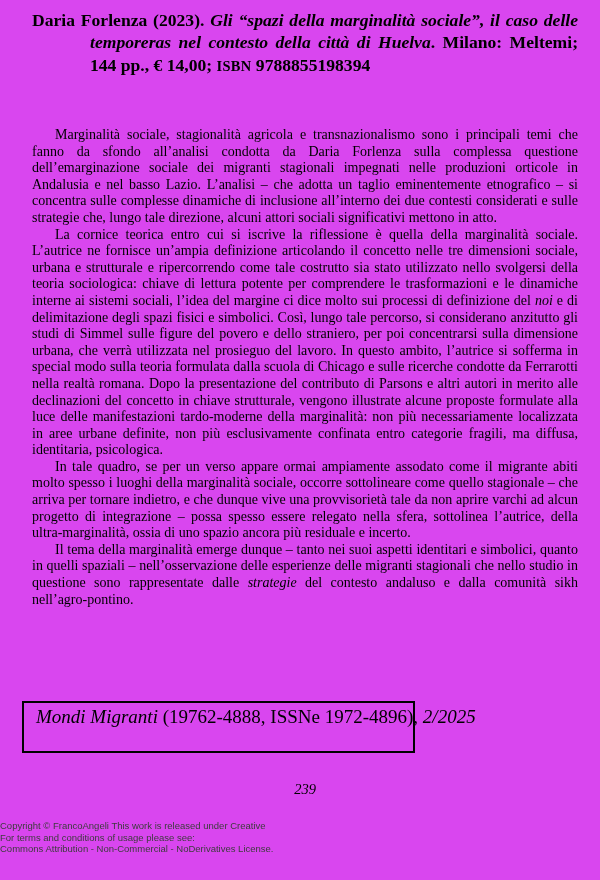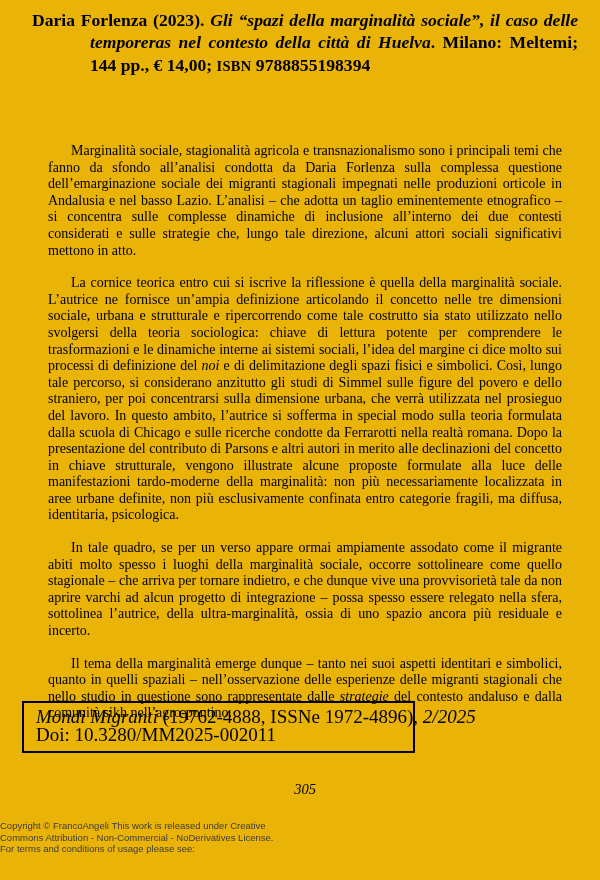--- a/index.html
+++ b/index.html
@@ -4,39 +4,39 @@
 <style>
   html, body { margin: 0; padding: 0; }
   body {
     width: 600px; height: 880px;
     background: #ffffff;
     font-family: "Liberation Serif", serif;
     color: var(--text-color, #000000);
     position: relative;
     overflow: hidden;
   }
-  .page { position: absolute; inset: 0; background: #eab308; }
+  .page { position: absolute; inset: 0; background: #d946ef; }
 
   .citation {
     position: absolute;
     left: 32px; top: 9px; width: 546px;
     font-size: 17.6px; line-height: 22.4px;
     font-weight: bold;
     text-align: justify;
     padding-left: 58px; text-indent: -58px;
     box-sizing: border-box;
   }
 
   .body-text {
     position: absolute;
     left: 32px; top: 127px; width: 546px;
     font-size: 14px; line-height: 16.6px;
     text-align: justify;
   }
-  .body-text p { margin: 16px; text-indent: 23px; }
+  .body-text p { margin: 0; text-indent: 23px; }
 
   .journal-box {
     position: absolute;
     left: 22px; top: 701px; width: 393px; height: 52px;
     border: 2px solid var(--border-color, #000000);
     box-sizing: border-box;
     padding: 5px 26px 0 12px;
     font-size: 19px; line-height: 17.5px;
   }
   .journal-box div { white-space: nowrap; }
@@ -71,24 +71,23 @@
 
   <div class="body-text">
     <p>Marginalità sociale, stagionalità agricola e transnazionalismo sono i principali temi che fanno da sfondo all’analisi condotta da Daria Forlenza sulla complessa questione dell’emarginazione sociale dei migranti stagionali impegnati nelle produzioni orticole in Andalusia e nel basso Lazio. L’analisi – che adotta un taglio eminentemente etnografico – si concentra sulle complesse dinamiche di inclusione all’interno dei due contesti considerati e sulle strategie che, lungo tale direzione, alcuni attori sociali significativi mettono in atto.</p>
     <p>La cornice teorica entro cui si iscrive la riflessione è quella della marginalità sociale. L’autrice ne fornisce un’ampia definizione articolando il concetto nelle tre dimensioni sociale, urbana e strutturale e ripercorrendo come tale costrutto sia stato utilizzato nello svolgersi della teoria sociologica: chiave di lettura potente per comprendere le trasformazioni e le dinamiche interne ai sistemi sociali, l’idea del margine ci dice molto sui processi di definizione del <span class="seg-i">noi</span> e di delimitazione degli spazi fisici e simbolici. Così, lungo tale percorso, si considerano anzitutto gli studi di Simmel sulle figure del povero e dello straniero, per poi concentrarsi sulla dimensione urbana, che verrà utilizzata nel prosieguo del lavoro. In questo ambito, l’autrice si sofferma in special modo sulla teoria formulata dalla scuola di Chicago e sulle ricerche condotte da Ferrarotti nella realtà romana. Dopo la presentazione del contributo di Parsons e altri autori in merito alle declinazioni del concetto in chiave strutturale, vengono illustrate alcune proposte formulate alla luce delle manifestazioni tardo-moderne della marginalità: non più necessariamente localizzata in aree urbane definite, non più esclusivamente confinata entro categorie fragili, ma diffusa, identitaria, psicologica.</p>
     <p>In tale quadro, se per un verso appare ormai ampiamente assodato come il migrante abiti molto spesso i luoghi della marginalità sociale, occorre sottolineare come quello stagionale – che arriva per tornare indietro, e che dunque vive una provvisorietà tale da non aprire varchi ad alcun progetto di integrazione – possa spesso essere relegato nella sfera, sottolinea l’autrice, della ultra-marginalità, ossia di uno spazio ancora più residuale e incerto.</p>
     <p>Il tema della marginalità emerge dunque – tanto nei suoi aspetti identitari e simbolici, quanto in quelli spaziali – nell’osservazione delle esperienze delle migranti stagionali che nello studio in questione sono rappresentate dalle <span class="seg-i">strategie</span> del contesto andaluso e dalla comunità sikh nell’agro-pontino.</p>
   </div>
 
   <div class="journal-box">
     <div><span class="seg-i">Mondi Migranti</span><span> (19762-4888, ISSNe 1972-4896), </span><span class="seg-i">2/2025</span></div>
-    <div>Doi: 10.3280/MM2025-002011</div>
   </div>
 
-  <div class="page-number">305</div>
+  <div class="page-number">239</div>
 
   <div class="footer">
     <div>Copyright © FrancoAngeli This work is released under Creative</div>
+    <div>For terms and conditions of usage please see:</div>
     <div>Commons Attribution - Non-Commercial - NoDerivatives License.</div>
-    <div>For terms and conditions of usage please see:</div>
   </div>
 
 </div>
 
 </body></html>

